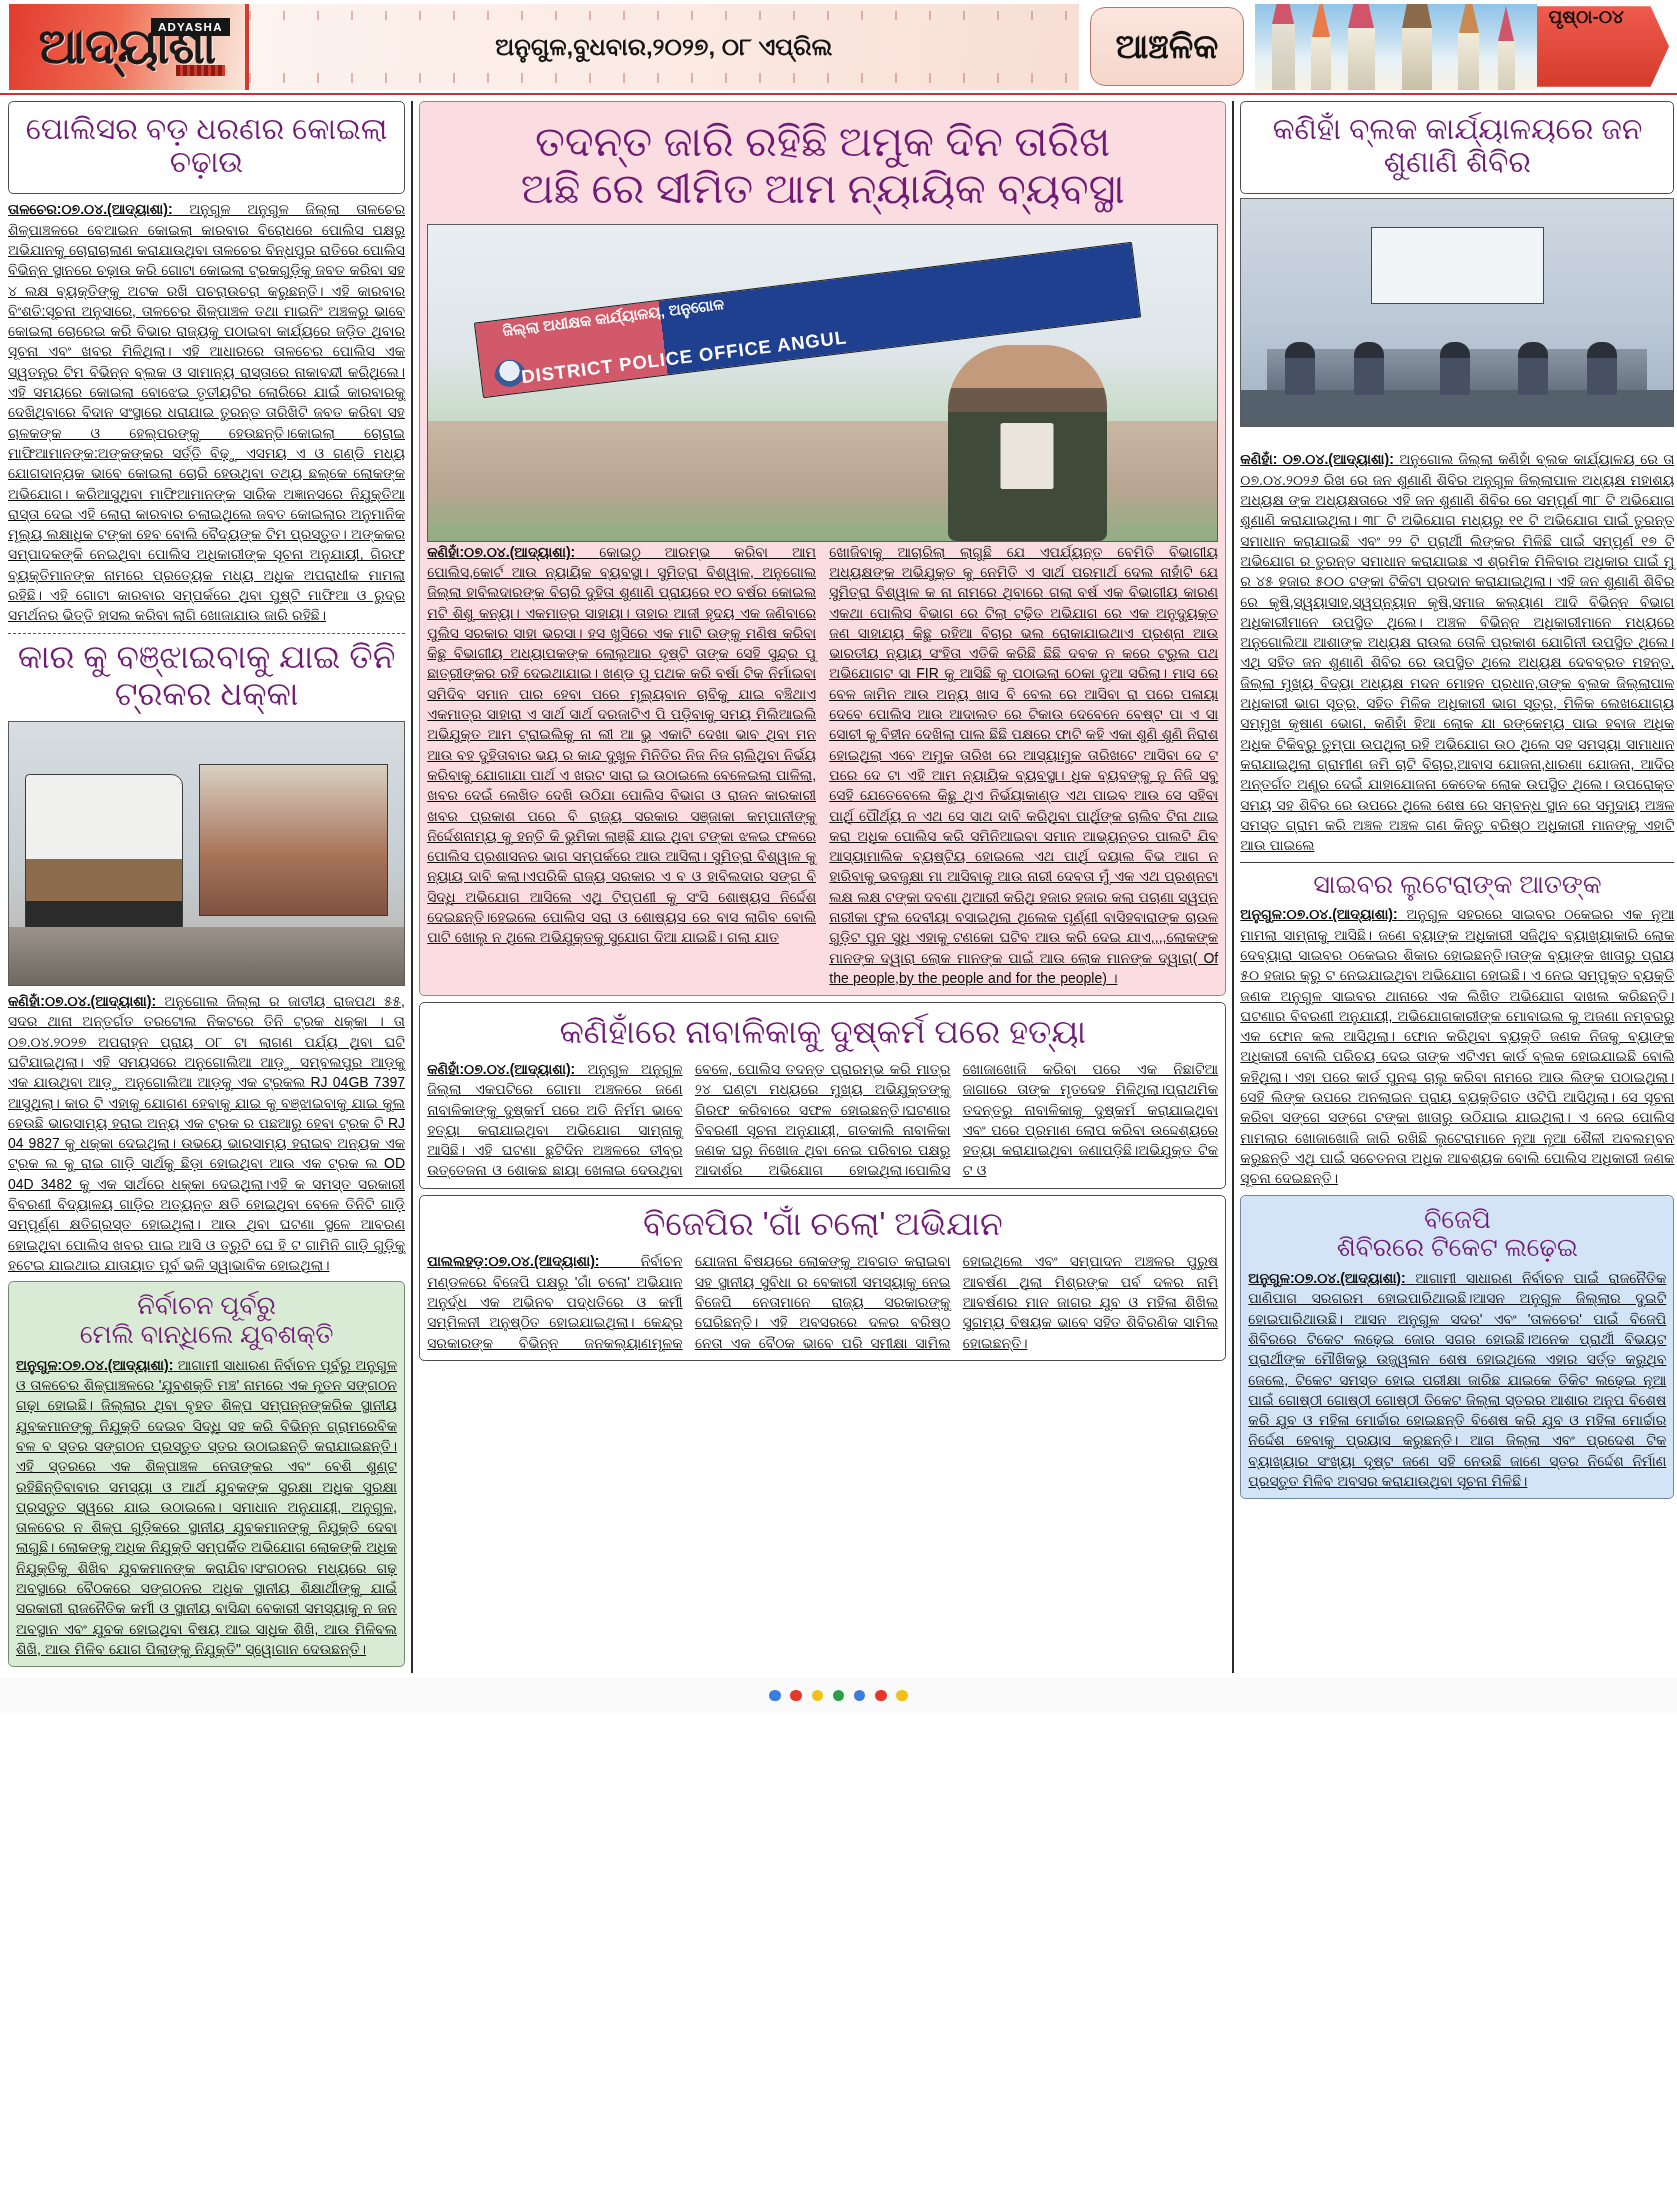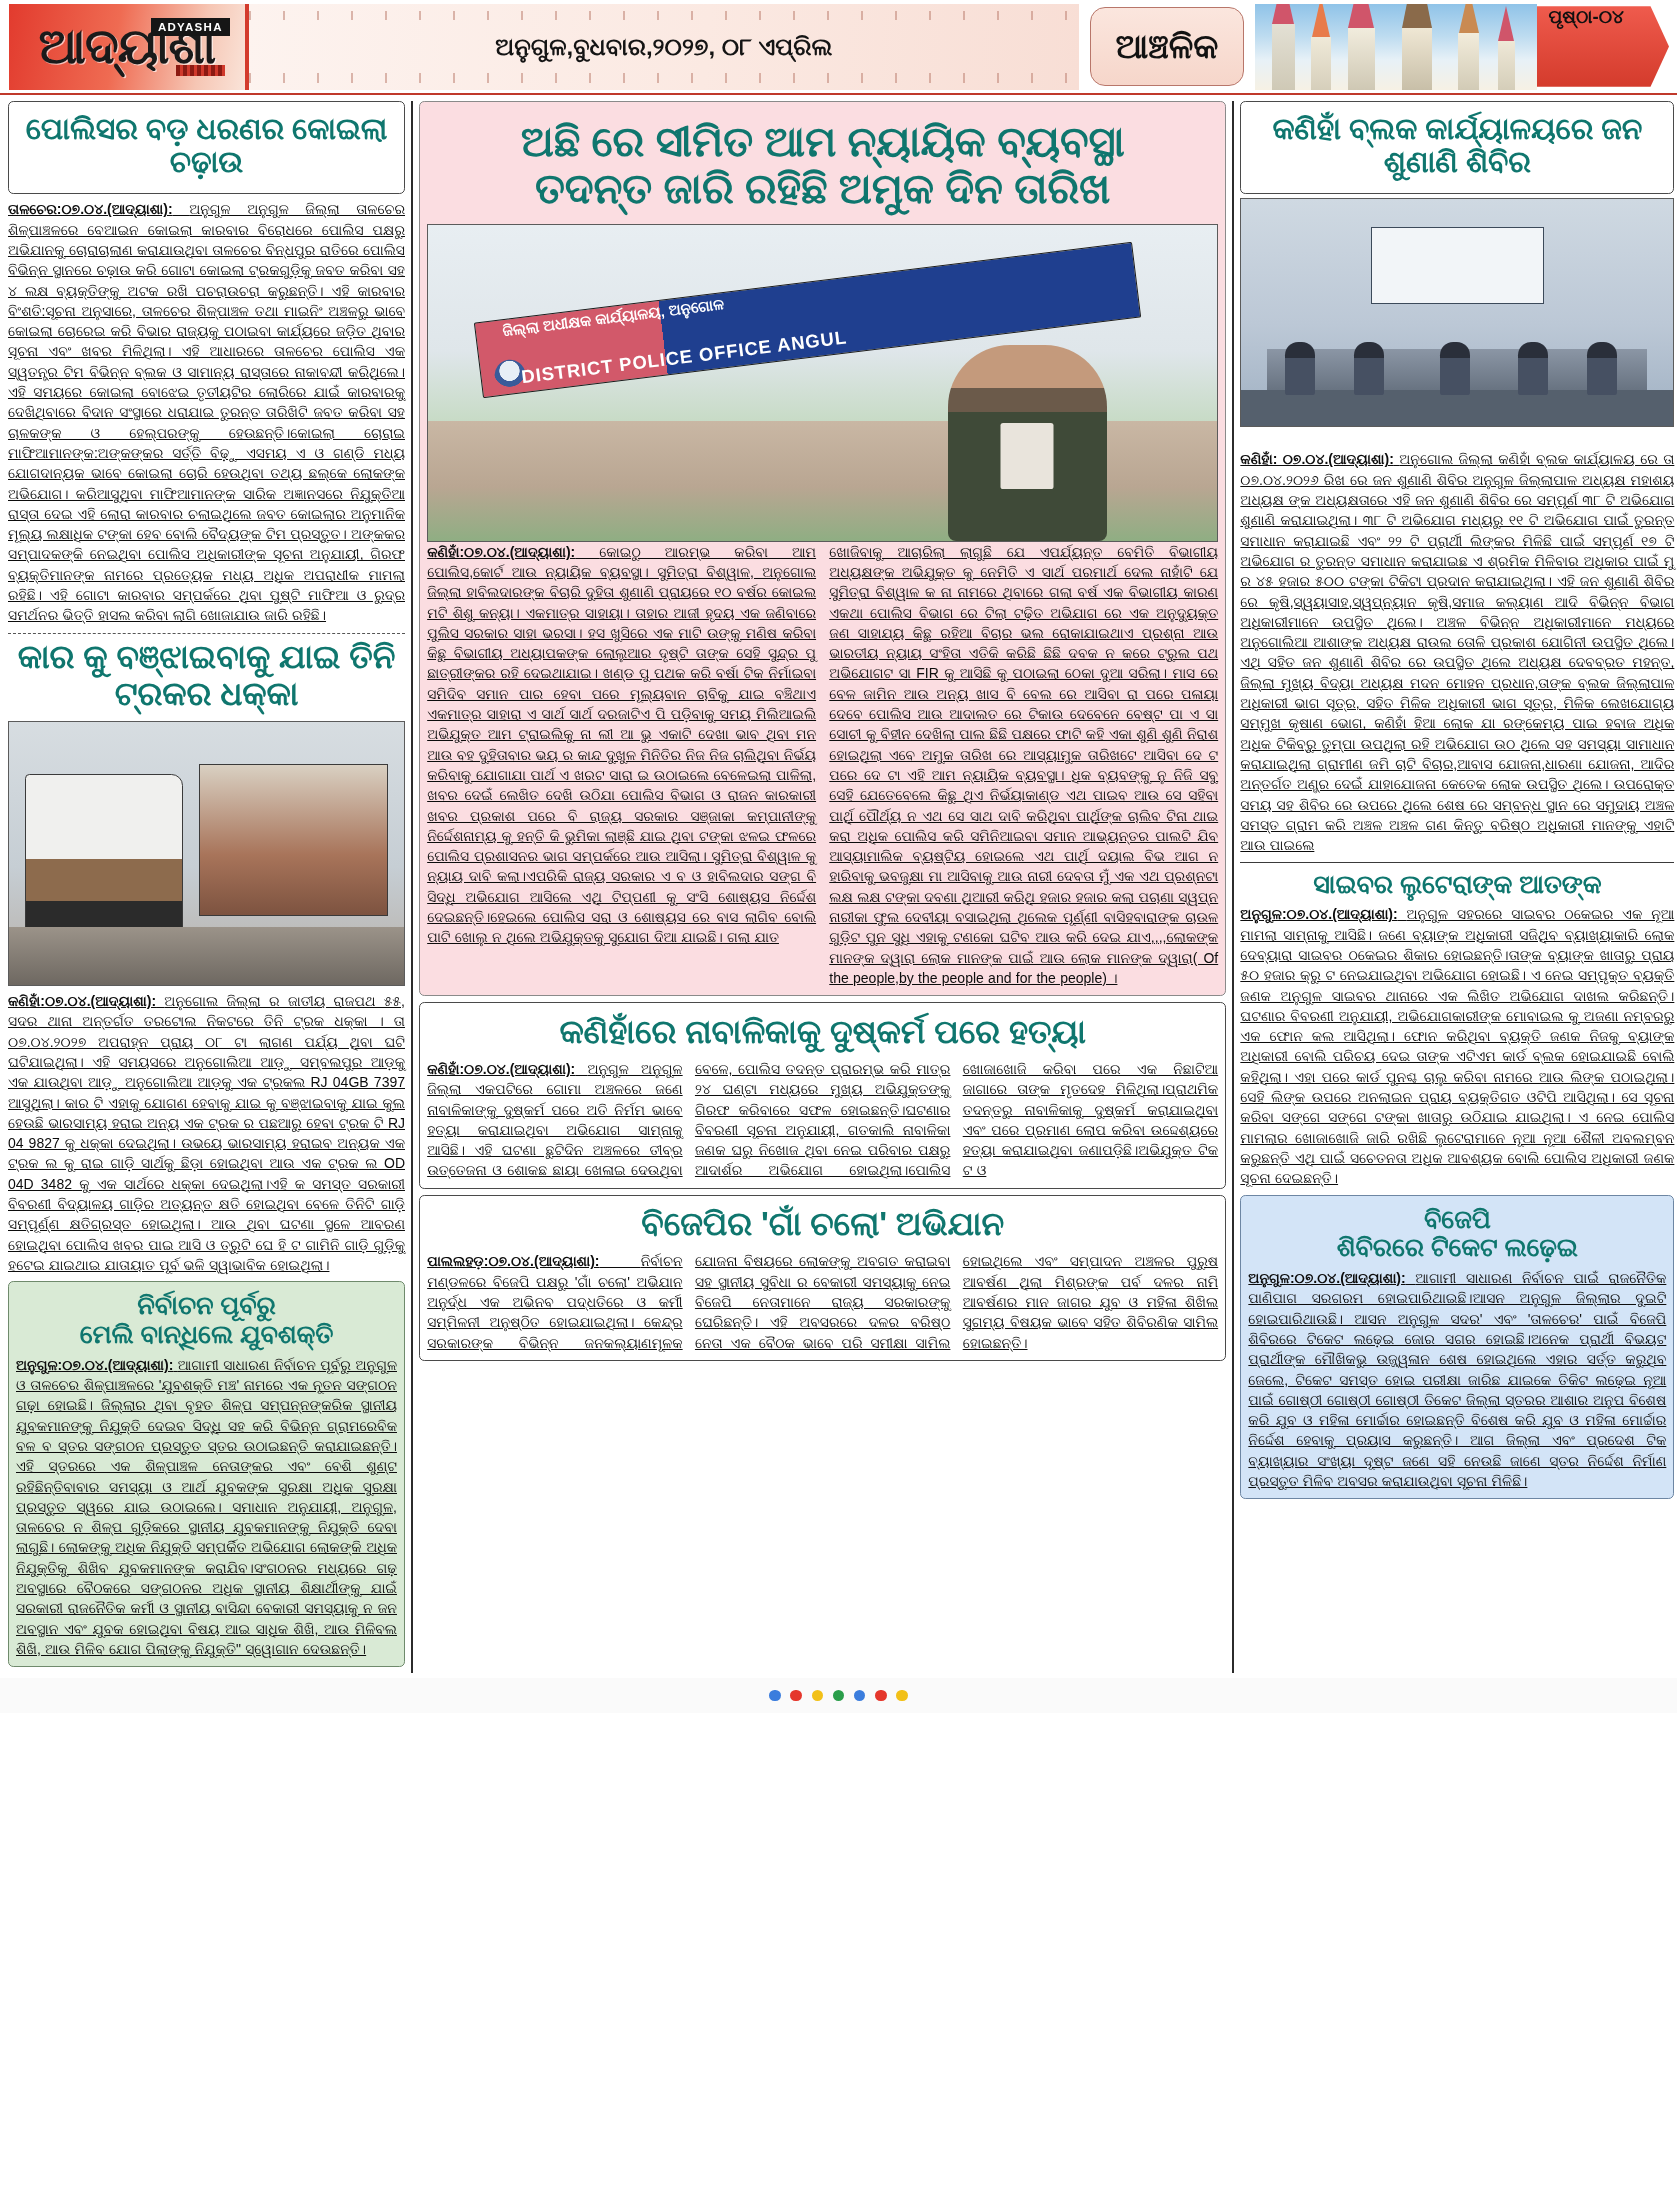--- a/index.html
+++ b/index.html
@@ -117,21 +117,21 @@
   .story-box {
     border: 1.3px solid #4a4a4a; border-radius: 5.3px;
     padding: 5.3px 7px 7px 7px;
     background: #ffffff;
   }
   .story-box.pink   { background: #fbdde1; border-color: #8a8a8a; }
   .story-box.green  { background: #d9ead5; border-color: #6f8a6c; }
   .story-box.blue   { background: #d3e4f7; border-color: #6d86a3; }
 
   .hl {
-    text-align: center; font-weight: 700; color: #0f766e;
+    text-align: center; font-weight: 400; color: #701a75;
     line-height: 1.12; letter-spacing: -0.2px;
   }
   .hl-lead  { font-size: 30px; margin: 4.4px 0 7px; }
   .hl-main  { font-size: 42px; margin: 10.6px 0 11.5px; }
   .hl-med   { font-size: 33px; margin: 5.3px 0 8px; }
   .hl-small { font-size: 25.6px; margin: 3.5px 0 6.2px; }
 
   .dash-sep {
     height: 0; border-top: 1.8px dashed #555; margin: 7px 0 4.4px;
   }
@@ -332,22 +332,22 @@
 
   </div>
 
   <div class="vrule"></div>
 
   <div class="col-mid">
 
     <div class="story">
       <div class="story-box pink">
         <div class="hl hl-main">
+          <div>ତଦନ୍ତ ଜାରି ରହିଛି ଅମୁକ ଦିନ ତାରିଖ</div>
           <div>ଅଛି ରେ ସୀମିତ ଆମ ନ୍ୟାୟିକ ବ୍ୟବସ୍ଥା</div>
-          <div>ତଦନ୍ତ ଜାରି ରହିଛି ଅମୁକ ଦିନ ତାରିଖ</div>
         </div>
 
         <div class="photo police">
           <div class="bldg"></div>
           <div class="sign-board">
             <div class="sign-emblem"></div>
             <div class="sign-or">ଜିଲ୍ଲା ଅଧୀକ୍ଷକ କାର୍ଯ୍ୟାଳୟ, ଅନୁଗୋଳ</div>
             <div class="sign-en">DISTRICT POLICE OFFICE ANGUL</div>
           </div>
           <div class="officer"></div>

